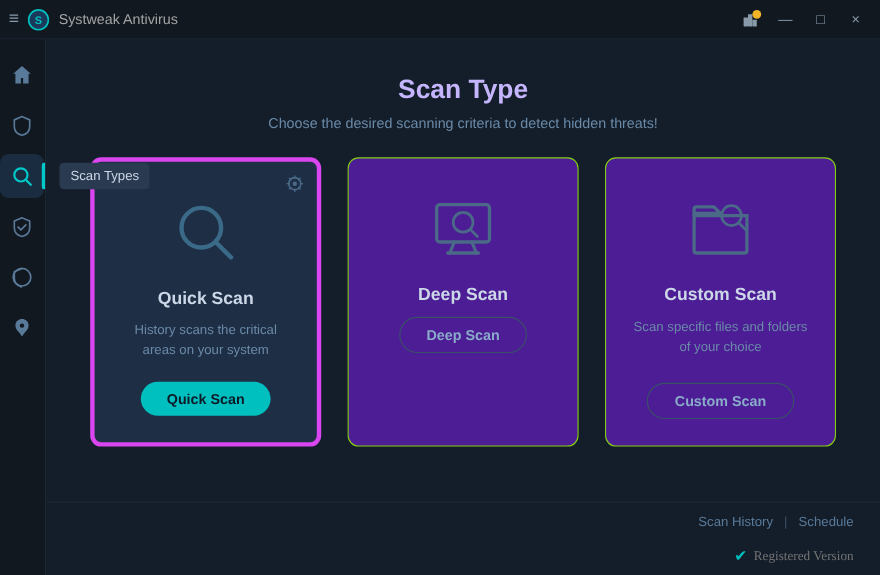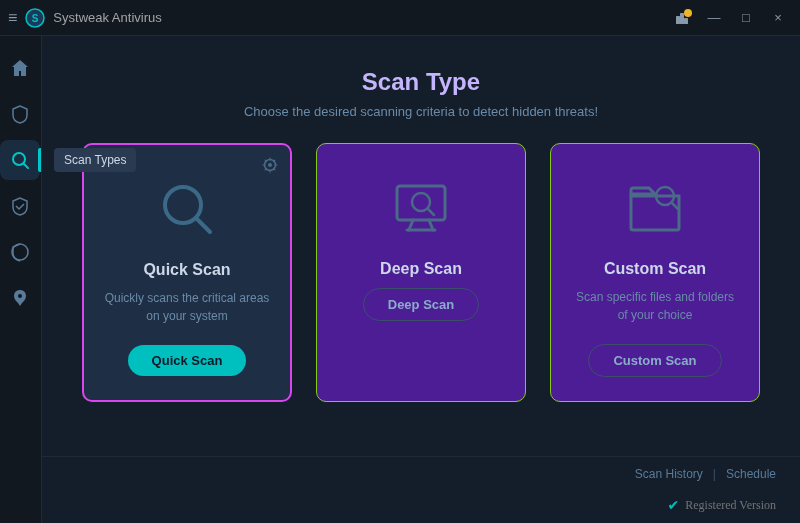--- a/index.html
+++ b/index.html
@@ -177,21 +177,21 @@
       border-radius: 10px;
       display: flex;
       flex-direction: column;
       align-items: center;
       padding: 28px 20px 24px;
       position: relative;
       border: 1px solid #84cc16;
     }
     .scan-card.active {
       background: #1e2e45;
-      border: 2px solid #d946ef;
+      border: 4px solid #d946ef;
       justify-content: space-between;
     }
     .settings-icon {
       position: absolute;
       top: 12px;
       right: 12px;
       color: #4a6a88;
       font-size: 14px;
       cursor: pointer;
     }
@@ -364,21 +364,21 @@
             <path d="M8 1v2M8 13v2M1 8h2M13 8h2M3.1 3.1l1.4 1.4M11.5 11.5l1.4 1.4M3.1 12.9l1.4-1.4M11.5 4.5l1.4-1.4" stroke="currentColor" stroke-width="1.2" stroke-linecap="round"></path>
           </svg>
         </div>
         <div class="scan-icon">
           <svg width="64" height="64" viewBox="0 0 64 64" fill="none">
             <circle cx="28" cy="28" r="18" stroke="#3a6a88" stroke-width="4"></circle>
             <line x1="41" y1="41" x2="55" y2="55" stroke="#3a6a88" stroke-width="4" stroke-linecap="round"></line>
           </svg>
         </div>
         <div class="scan-card-title">Quick Scan</div>
-        <div class="scan-card-desc">Quickly scans the critical areas on your system</div>
+        <div class="scan-card-desc">History scans the critical areas on your system</div>
         <button class="scan-btn primary">Quick Scan</button>
       </div>
 
       <div class="scan-card">
         <div class="scan-icon">
           <svg width="64" height="64" viewBox="0 0 64 64" fill="none">
 
             <rect x="8" y="10" width="48" height="34" rx="3" stroke="#4a6a88" stroke-width="3"></rect>
             <line x1="24" y1="44" x2="20" y2="54" stroke="#4a6a88" stroke-width="3" stroke-linecap="round"></line>
             <line x1="40" y1="44" x2="44" y2="54" stroke="#4a6a88" stroke-width="3" stroke-linecap="round"></line>

